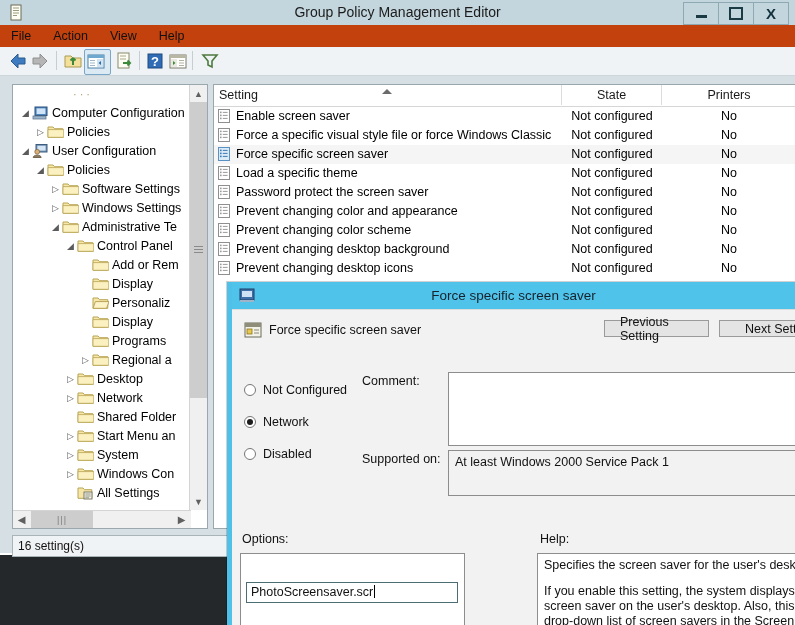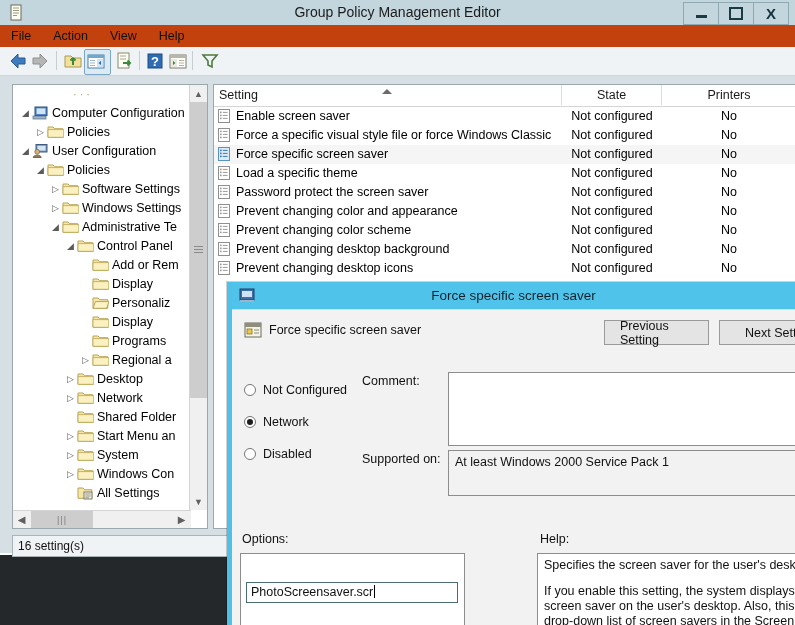--- a/index.html
+++ b/index.html
@@ -103,21 +103,21 @@
   }
   .dlg-title{position:absolute;left:0;top:0;right:0;height:27px;background:#4fc3ea;}
   .dlg-title .t{position:absolute;left:0;right:0;top:0;height:27px;line-height:27px;text-align:center;font-size:13.5px;color:#16222b;}
   .dlg-title .ic{position:absolute;left:6px;top:5px;width:18px;height:17px;}
   .dlg-body{position:absolute;left:0;top:27px;right:0;bottom:0;background:#f2f2f2;border-top:1px solid #dcdcdc;}
 
   .dlg-head-row{position:absolute;left:0;top:0;width:100%;height:42px;}
   .dlg-head-icon{position:absolute;left:12px;top:12px;width:18px;height:17px;}
   .dlg-head-label{position:absolute;left:37px;top:13px;font-size:12.5px;color:#111;}
   .btn{
-    position:absolute;top:10px;height:25px;background:#e4e4e4;border:1px solid #9a9a9a;
+    position:absolute;top:10px;height:17px;background:#e4e4e4;border:1px solid #9a9a9a;
     font-size:12.5px;color:#111;display:flex;align-items:center;justify-content:center;box-sizing:border-box;padding-left:15px;
   }
   .btn.prev{left:372px;width:105px;}
   .btn.next{left:487px;width:105px;}
 
   .radio-col{position:absolute;left:12px;top:64px;width:120px;}
   .radio-row{height:32px;display:flex;align-items:center;font-size:12.5px;color:#111;}
   .rd{width:12px;height:12px;border:1px solid #767676;border-radius:50%;background:#fff;margin-right:7px;box-sizing:border-box;position:relative;flex:none;}
   .rd.on::after{content:"";position:absolute;left:2px;top:2px;width:6px;height:6px;border-radius:50%;background:#1c1c1c;}
 

